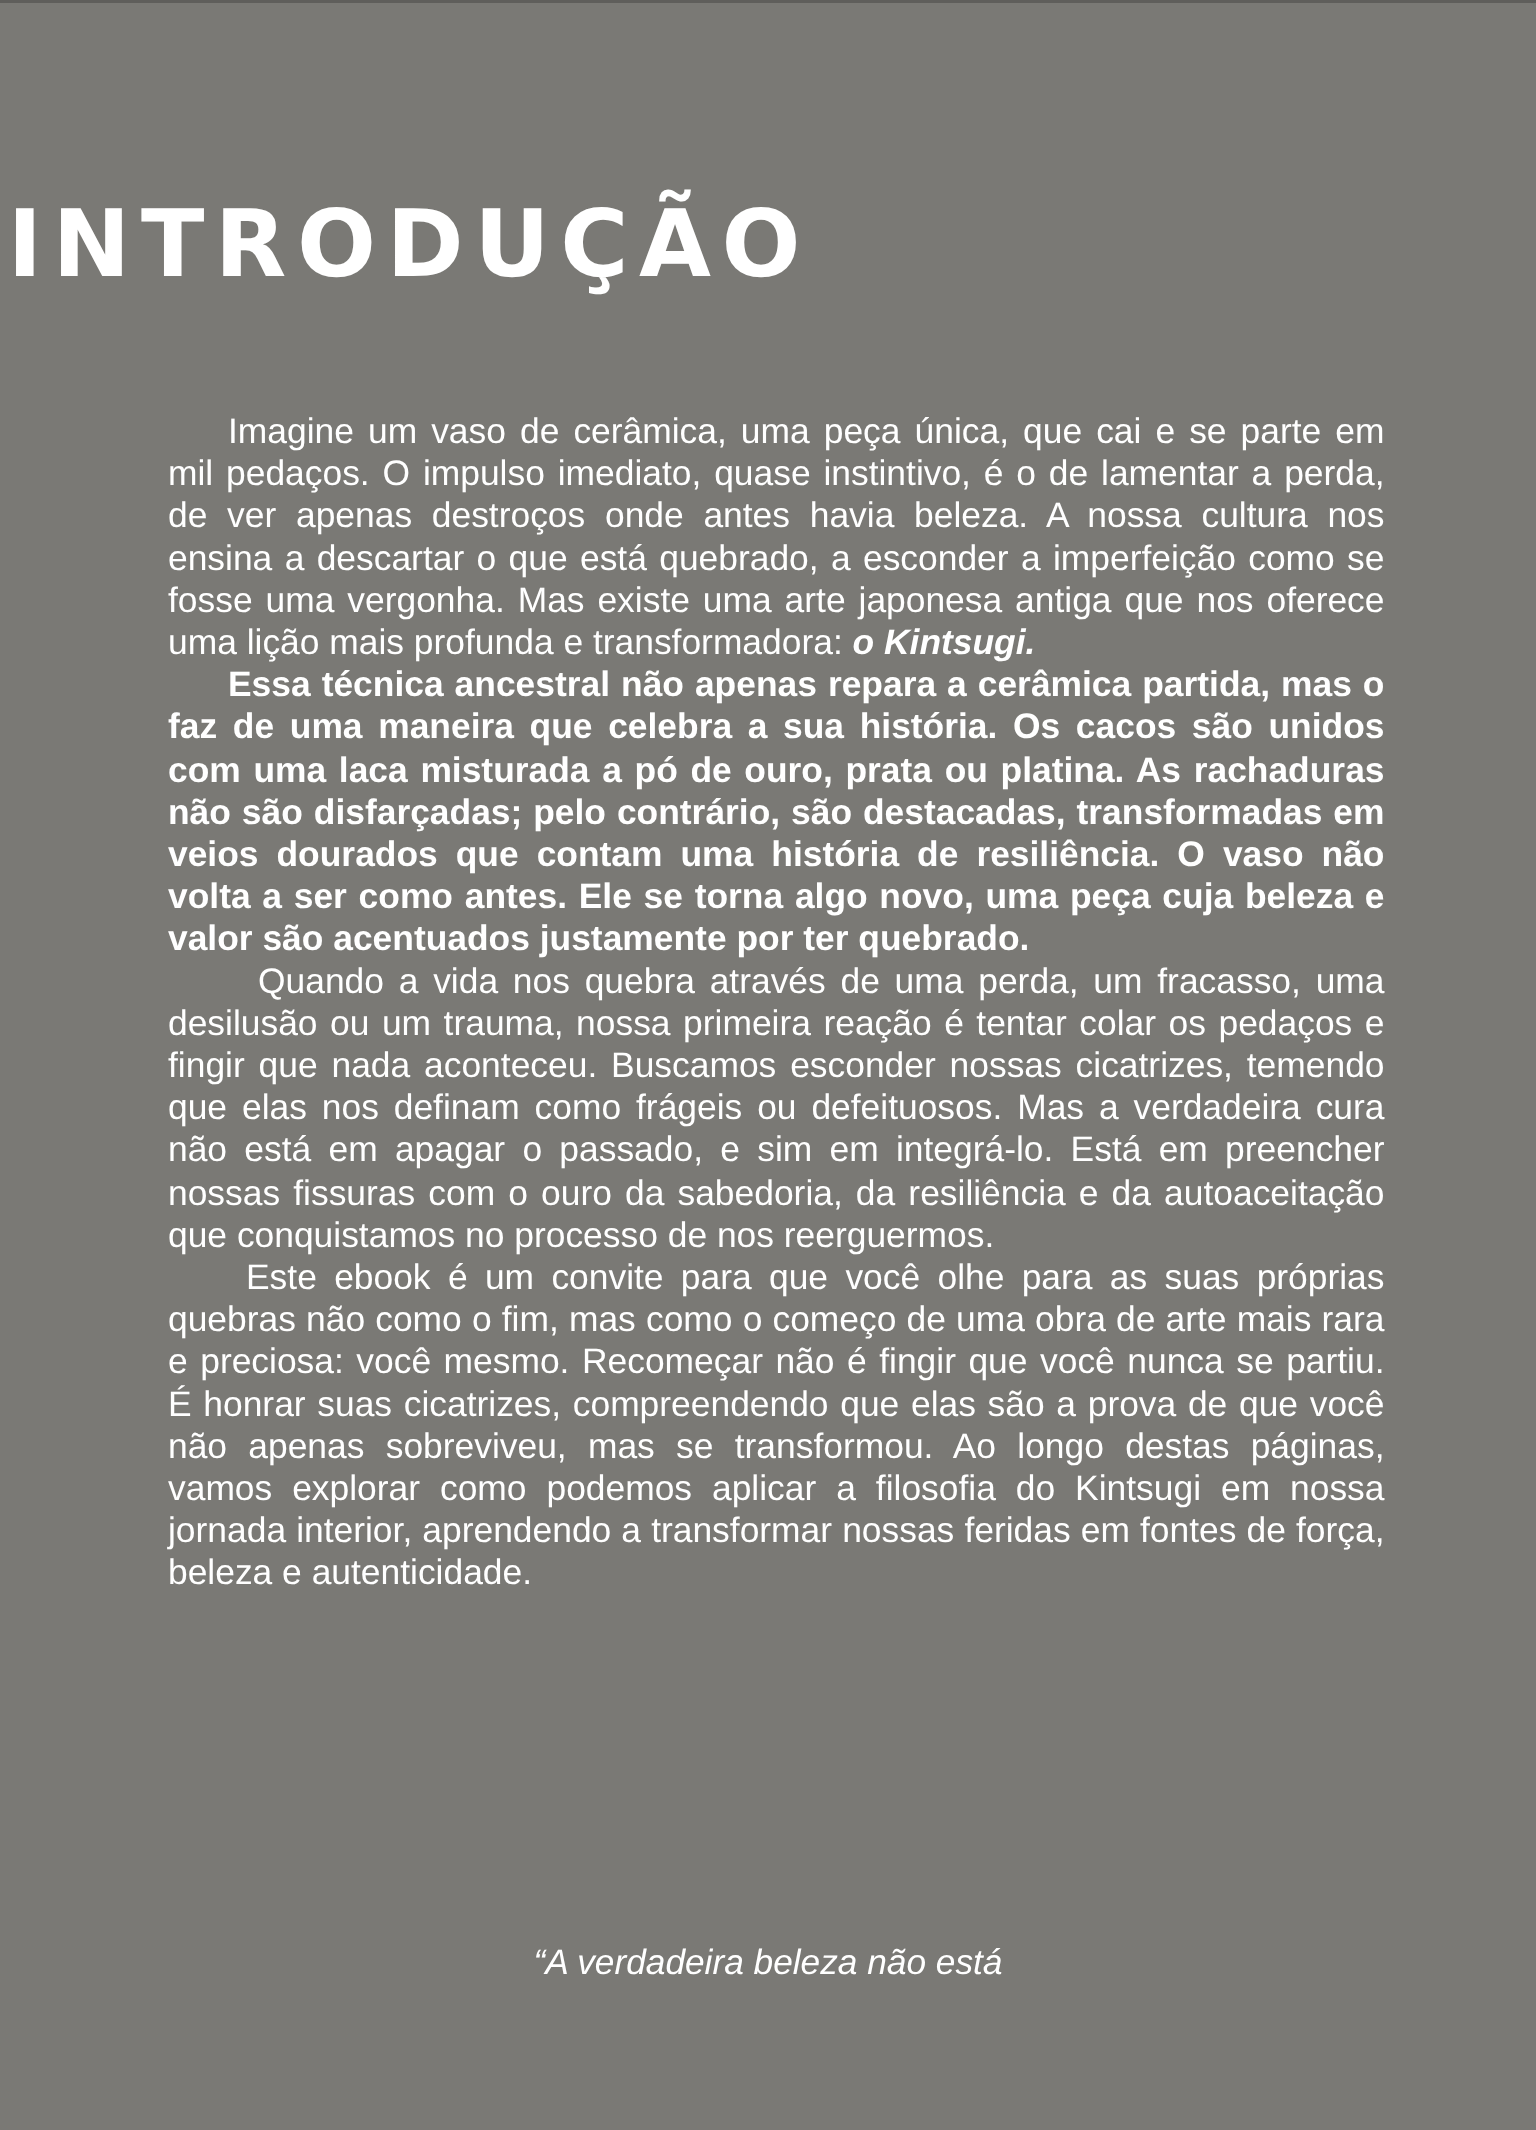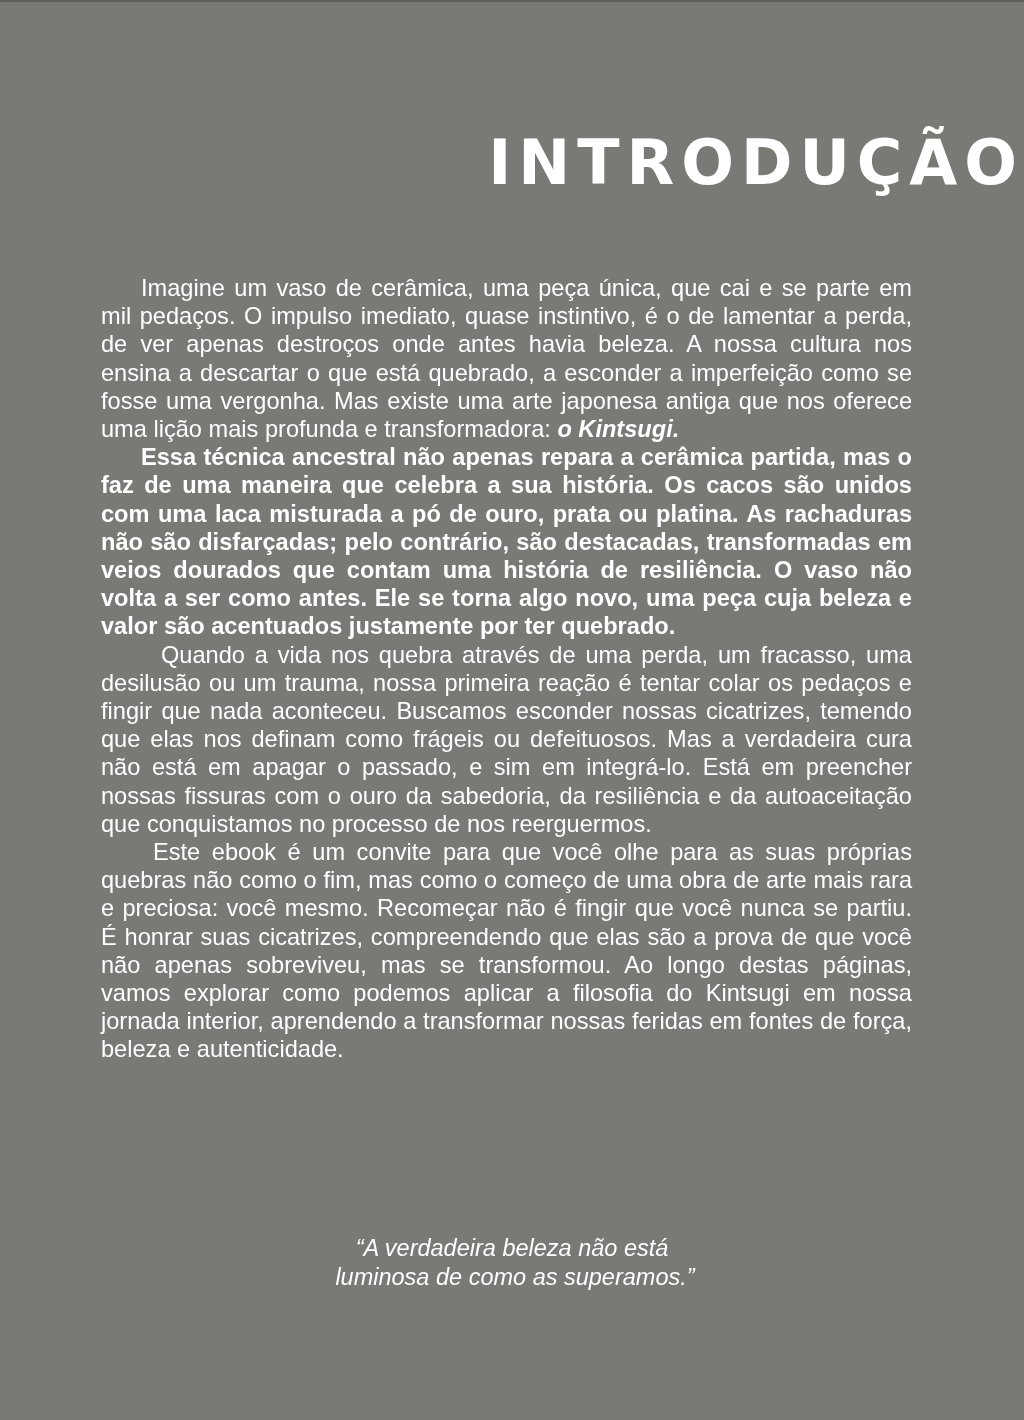--- a/index.html
+++ b/index.html
@@ -26,33 +26,33 @@
       position: absolute;
       left: 0; top: 0;
       width: 1024px;
       height: 1420px;
     }
     .title {
       position: absolute;
       left: 0;
       top: 118px;
       width: 1024px;
-      text-align: right;
+      text-align: left;
       font-family: "DejaVu Sans", sans-serif;
       font-weight: bold;
       font-size: 62px;
       letter-spacing: 7px;
       line-height: 90px;
       margin: 0;
       padding-left: 5px;
       box-sizing: border-box;
     }
     .body-text {
       position: absolute;
-      left: 101px;
+      left: 112px;
       top: 274px;
       width: 811px;
       font-family: "Liberation Sans", sans-serif;
       font-size: 23.6px;
       line-height: 28.2px;
       text-align: justify;
       font-weight: normal;
     }
     .para {
       margin: 0;
@@ -63,21 +63,21 @@
     .para.p2 { text-indent: 40px; font-weight: bold; }
     .para.p3 { text-indent: 60px; }
     .para.p4 { text-indent: 52px; }
     .emph {
       font-weight: bold;
       font-style: italic;
     }
     .quote {
       position: absolute;
       left: 0;
-      top: 1234px;
+      top: 1294px;
       width: 1024px;
       text-align: center;
       font-family: "Liberation Sans", sans-serif;
       font-style: italic;
       font-size: 23.5px;
       line-height: 28.5px;
     }
     .quote-line {
       display: block;
       white-space: nowrap;
@@ -94,16 +94,15 @@
 
   <div class="body-text">
     <p class="para p1"><span>Imagine um vaso de cerâmica, uma peça única, que cai e se parte em mil pedaços. O impulso imediato, quase instintivo, é o de lamentar a perda, de ver apenas destroços onde antes havia beleza. A nossa cultura nos ensina a descartar o que está quebrado, a esconder a imperfeição como se fosse uma vergonha. Mas existe uma arte japonesa antiga que nos oferece uma lição mais profunda e transformadora: </span><span class="emph"><span>o </span><span>Kintsugi.</span></span></p>
     <p class="para p2">Essa técnica ancestral não apenas repara a cerâmica partida, mas o faz de uma maneira que celebra a sua história. Os cacos são unidos com uma laca misturada a pó de ouro, prata ou platina. As rachaduras não são disfarçadas; pelo contrário, são destacadas, transformadas em veios dourados que contam uma história de resiliência. O vaso não volta a ser como antes. Ele se torna algo novo, uma peça cuja beleza e valor são acentuados justamente por ter quebrado.</p>
     <p class="para p3">Quando a vida nos quebra através de uma perda, um fracasso, uma desilusão ou um trauma, nossa primeira reação é tentar colar os pedaços e fingir que nada aconteceu. Buscamos esconder nossas cicatrizes, temendo que elas nos definam como frágeis ou defeituosos. Mas a verdadeira cura não está em apagar o passado, e sim em integrá-lo. Está em preencher nossas fissuras com o ouro da sabedoria, da resiliência e da autoaceitação que conquistamos no processo de nos reerguermos.</p>
     <p class="para p4">Este ebook é um convite para que você olhe para as suas próprias quebras não como o fim, mas como o começo de uma obra de arte mais rara e preciosa: você mesmo. Recomeçar não é fingir que você nunca se partiu. É honrar suas cicatrizes, compreendendo que elas são a prova de que você não apenas sobreviveu, mas se transformou. Ao longo destas páginas, vamos explorar como podemos aplicar a filosofia do Kintsugi em nossa jornada interior, aprendendo a transformar nossas feridas em fontes de força, beleza e autenticidade.</p>
   </div>
 
   <blockquote class="quote" style="margin:0;">
     <span class="quote-line">“A verdadeira beleza não está</span>
-    <span class="quote-line" style="padding-left:6px;">luminosa de como as superamos.”</span>
   </blockquote>
 
 </div>
 
 </body></html>

